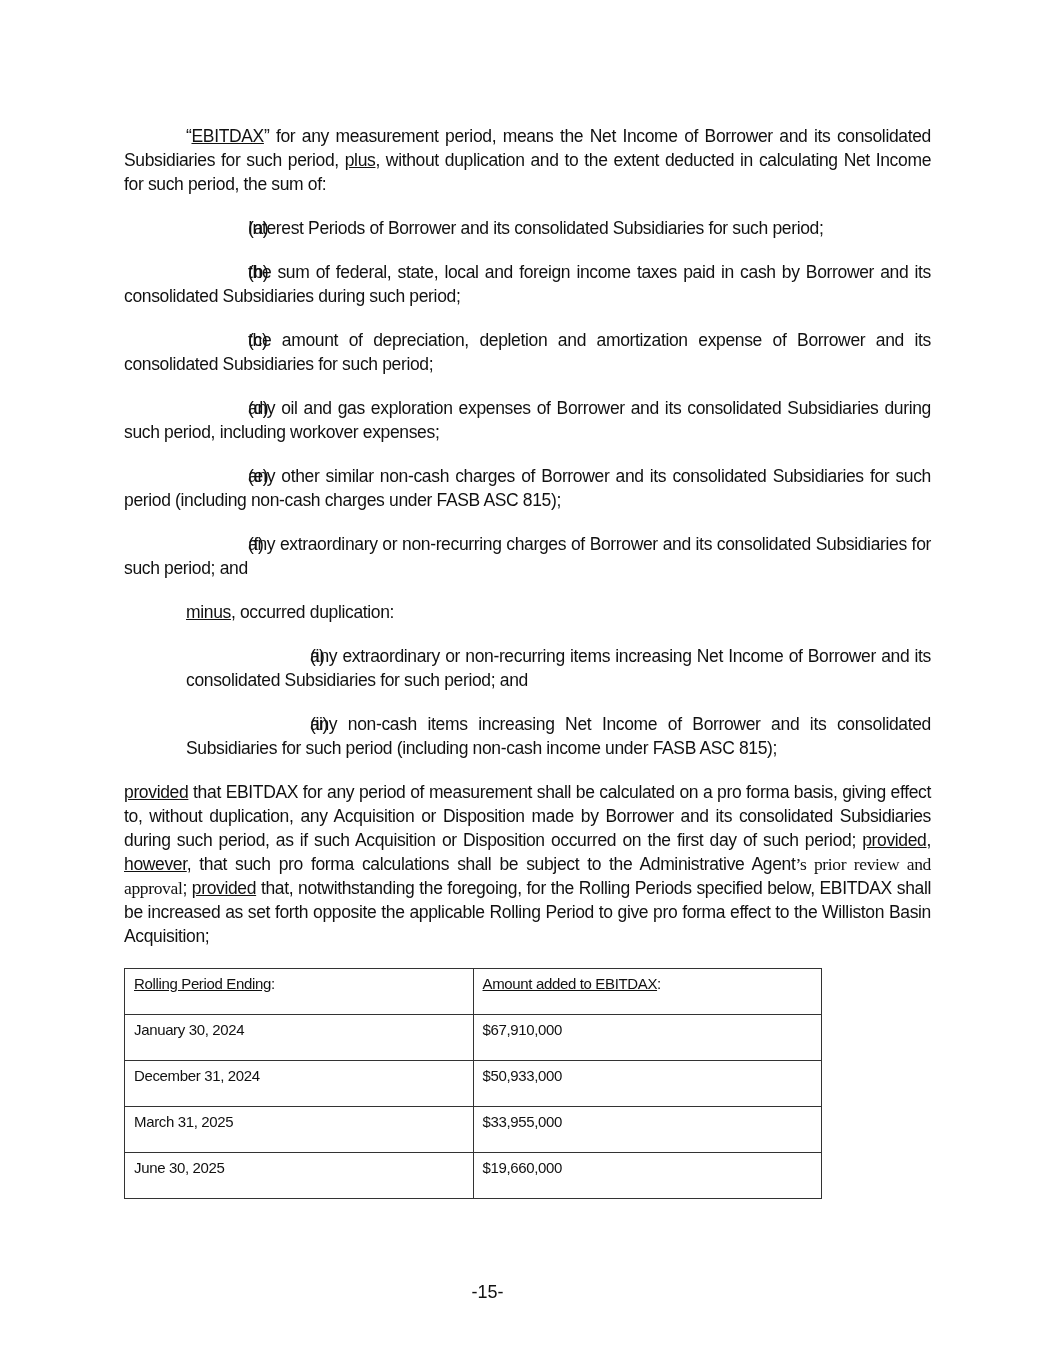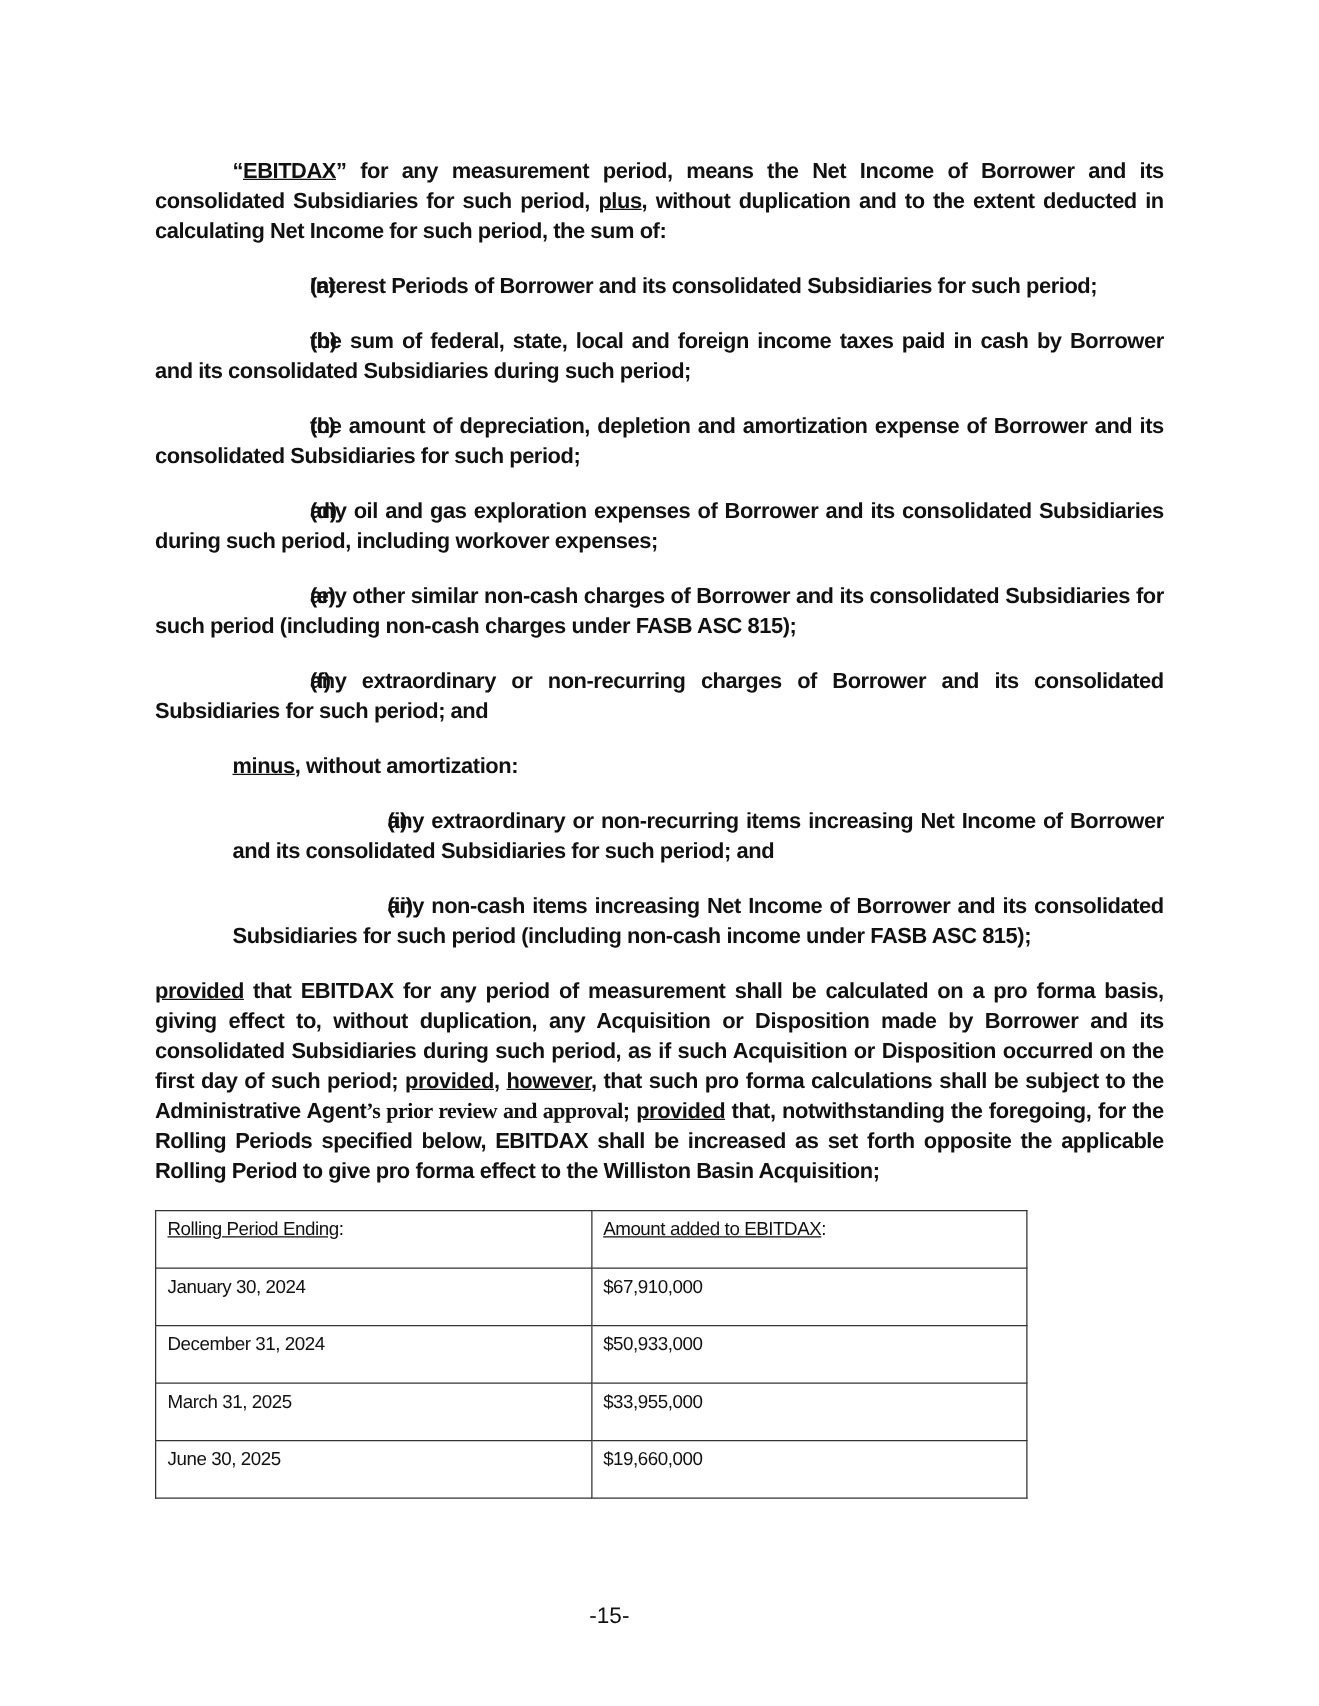--- a/index.html
+++ b/index.html
@@ -2,21 +2,21 @@
 <html><head>
 <meta charset="utf-8">
 <style>
   html, body { margin: 0; padding: 0; background: #ffffff; }
   body { width: 1055px; height: 1365px; position: relative; overflow: hidden; }
   .page {
     position: absolute; left: 124px; top: 124px; width: 807px;
     font-family: "Liberation Sans", sans-serif; font-size: 17.5px; color: #111;
     line-height: 24px; letter-spacing: -0.35px;
   }
-  p { margin: 0 0 20px 0; text-align: justify; font-weight: bold; }
+  p { margin: 0 0 20px 0; text-align: justify; }
   .ind1 { text-indent: 62px; }
   .u { text-decoration: underline; }
   .lab { display: inline-block; width: 62px; }
   .sub { padding-left: 62px; }
   .sub .lab { width: 62px; }
   .serif { font-family: "Liberation Serif", serif; }
   table { border-collapse: collapse; width: 698px; margin-top: 10px; font-size: 15px; }
   td { border: 1px solid #333; vertical-align: top; padding: 3px 9px 18px 9px; height: 20px; width: 50%; }
   .pagenum { position: absolute; top: 1282px; left: 0; width: 975px; text-align: center;
     font-family: "Liberation Sans", sans-serif; font-size: 18px; color: #111; }
@@ -27,21 +27,21 @@
 <div class="page">
   <p class="ind1">“<span class="u">EBITDAX</span><span>” for any measurement period, means the Net Income of Borrower and its consolidated Subsidiaries for such period, </span><span class="u">plus</span><span>, without duplication and to the extent deducted in calculating Net Income for such period, the sum of:</span></p>
 
   <p class="ind1"><span class="lab">(a)</span><span>Interest Periods of Borrower and its consolidated Subsidiaries for such period;</span></p>
   <p class="ind1"><span class="lab">(b)</span><span>the sum of federal, state, local and foreign income taxes paid in cash by Borrower and its consolidated Subsidiaries during such period;</span></p>
   <p class="ind1"><span class="lab">(c)</span><span>the amount of depreciation, depletion and amortization expense of Borrower and its consolidated Subsidiaries for such period;</span></p>
   <p class="ind1"><span class="lab">(d)</span><span>any oil and gas exploration expenses of Borrower and its consolidated Subsidiaries during such period, including workover expenses;</span></p>
   <p class="ind1"><span class="lab">(e)</span><span>any other similar non-cash charges of Borrower and its consolidated Subsidiaries for such period (including non-cash charges under FASB ASC 815);</span></p>
   <p class="ind1"><span class="lab">(f)</span><span>any extraordinary or non-recurring charges of Borrower and its consolidated Subsidiaries for such period; and</span></p>
 
-  <p class="ind1"><span class="u">minus</span><span>, without amortization:</span></p>
+  <p class="ind1"><span class="u">minus</span><span>, occurred duplication:</span></p>
 
   <p class="sub ind1"><span class="lab">(i)</span><span>any extraordinary or non-recurring items increasing Net Income of Borrower and its consolidated Subsidiaries for such period; and</span></p>
   <p class="sub ind1"><span class="lab">(ii)</span><span>any non-cash items increasing Net Income of Borrower and its consolidated Subsidiaries for such period (including non-cash income under FASB ASC 815);</span></p>
 
   <p><span class="u">provided</span><span> that EBITDAX for any period of measurement shall be calculated on a pro forma basis, giving effect to, without duplication, any Acquisition or Disposition made by Borrower and its consolidated Subsidiaries during such period, as if such Acquisition or Disposition occurred on the first day of such period; </span><span class="u">provided</span><span>, </span><span class="u">however</span><span>, that such pro forma calculations shall be subject to the Administrative Agent</span><span class="serif">’s prior review and approval</span><span>; </span><span class="u">provided</span><span> that, notwithstanding the foregoing, for the Rolling Periods specified below, EBITDAX shall be increased as set forth opposite the applicable Rolling Period to give pro forma effect to the Williston Basin Acquisition;</span></p>
 
   <table>
     <tbody>
         <tr>
       <td><span class="u">Rolling Period Ending</span>:</td>

